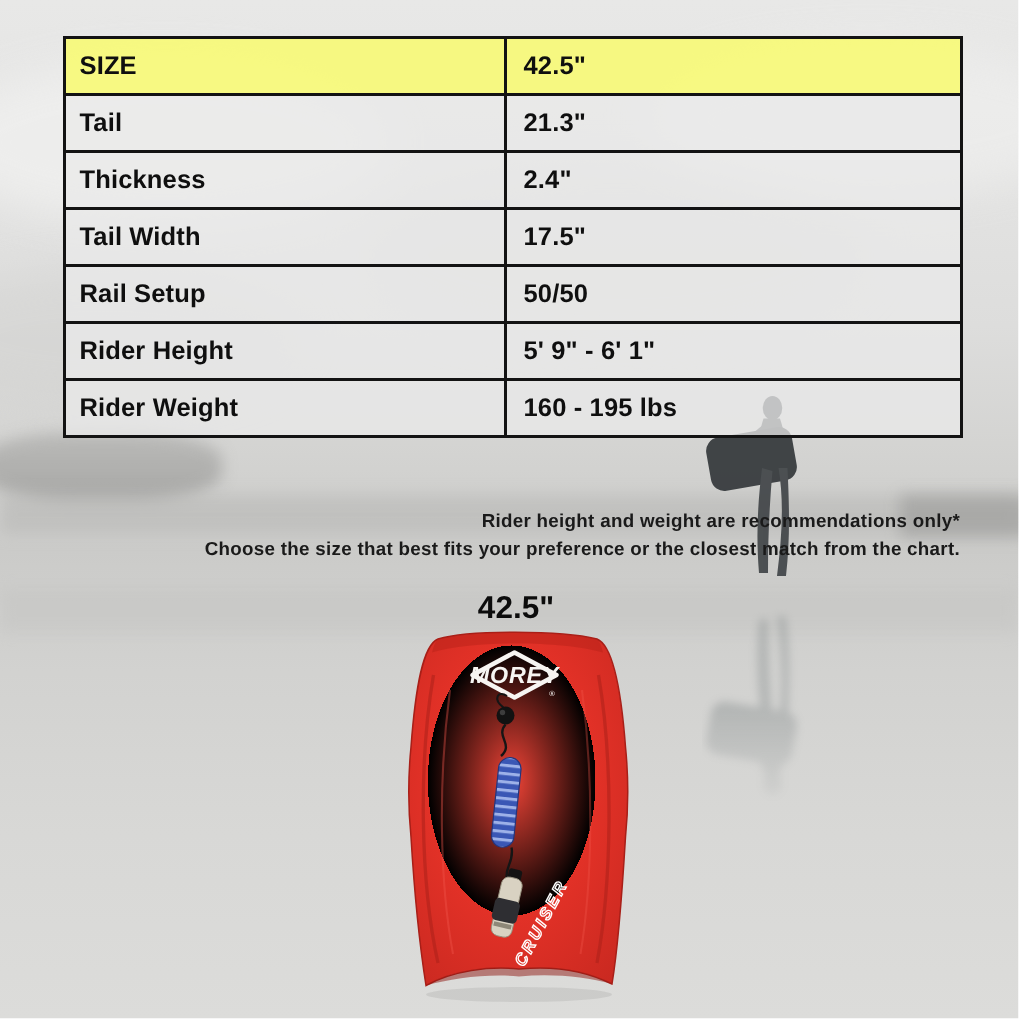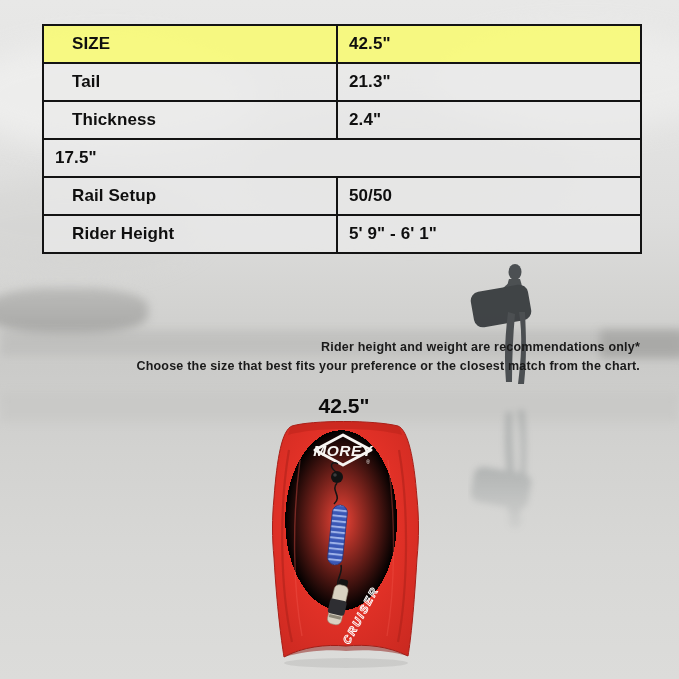--- a/index.html
+++ b/index.html
@@ -20,21 +20,21 @@
   .band.right-dark{left:600px;top:330px;width:90px;height:28px;background:#a0a09e;opacity:.7;}
   .band.wetsand{left:0;top:392px;width:679px;height:30px;background:#c3c3c1;opacity:.45;}
   .person-svg{position:absolute;left:468px;top:252px;}
   .person-reflection{position:absolute;left:468px;top:388px;transform:scaleY(-1);filter:blur(3px);opacity:.4;
     -webkit-mask-image:linear-gradient(0deg,rgba(0,0,0,1) 55%,rgba(0,0,0,0) 100%);
     mask-image:linear-gradient(0deg,rgba(0,0,0,1) 55%,rgba(0,0,0,0) 100%);}
   
   .spec-table{position:absolute;left:42px;top:24px;width:596px;border:2px solid #131313;}
   .spec-row{display:flex;height:36px;border-top:2px solid #131313;background:rgba(233,233,233,0.75);}
   .spec-row.header{border-top:none;background:rgba(247,249,125,0.96);}
-  .cell-label{width:294px;border-right:2px solid #131313;display:flex;align-items:center;padding-left:28px;box-sizing:border-box;}
+  .cell-label{width:294px;border-right:2px solid #131313;display:flex;align-items:center;padding-left:9px;box-sizing:border-box;}
   .cell-value{flex:1;display:flex;align-items:center;padding-left:11px;}
   .spec-table span{font-size:17px;font-weight:700;color:#0f0f0f;letter-spacing:.1px;}
   
   .note{position:absolute;right:39px;text-align:right;font-size:12.5px;font-weight:700;color:#1a1a1a;letter-spacing:.2px;}
   .note.n1{top:340px;}
   .note.n2{top:359px;}
   
   .size-label{position:absolute;left:264px;top:394px;width:160px;text-align:center;font-size:21px;font-weight:700;color:#0c0c0c;}
   .board-svg{position:absolute;left:262px;top:416px;}
 </style>
@@ -93,38 +93,49 @@
     </div>
     <div class="spec-row">
       <div class="cell-label">
           <span>Thickness</span>
         </div>
       <div class="cell-value">
           <span>2.4"</span>
         </div>
     </div>
     <div class="spec-row">
+      <div class="cell-label">
+          <span>Tail Width</span>
+        </div>
       <div class="cell-value">
           <span>17.5"</span>
         </div>
     </div>
     <div class="spec-row">
       <div class="cell-label">
           <span>Rail Setup</span>
         </div>
       <div class="cell-value">
           <span>50/50</span>
         </div>
     </div>
     <div class="spec-row">
       <div class="cell-label">
           <span>Rider Height</span>
         </div>
       <div class="cell-value">
           <span>5' 9" - 6' 1"</span>
+        </div>
+    </div>
+    <div class="spec-row">
+      <div class="cell-label">
+          <span>Rider Weight</span>
+        </div>
+      <div class="cell-value">
+          <span>160 - 195 lbs</span>
         </div>
     </div>
   </div>
 
   <div class="note n2">Choose the size that best fits your preference or the closest match from the chart.</div>
   <div class="note n1">Rider height and weight are recommendations only*</div>
 
   <div class="size-label">42.5"</div>
 
   <svg class="board-svg" width="164" height="254" viewBox="0 0 164 254">

